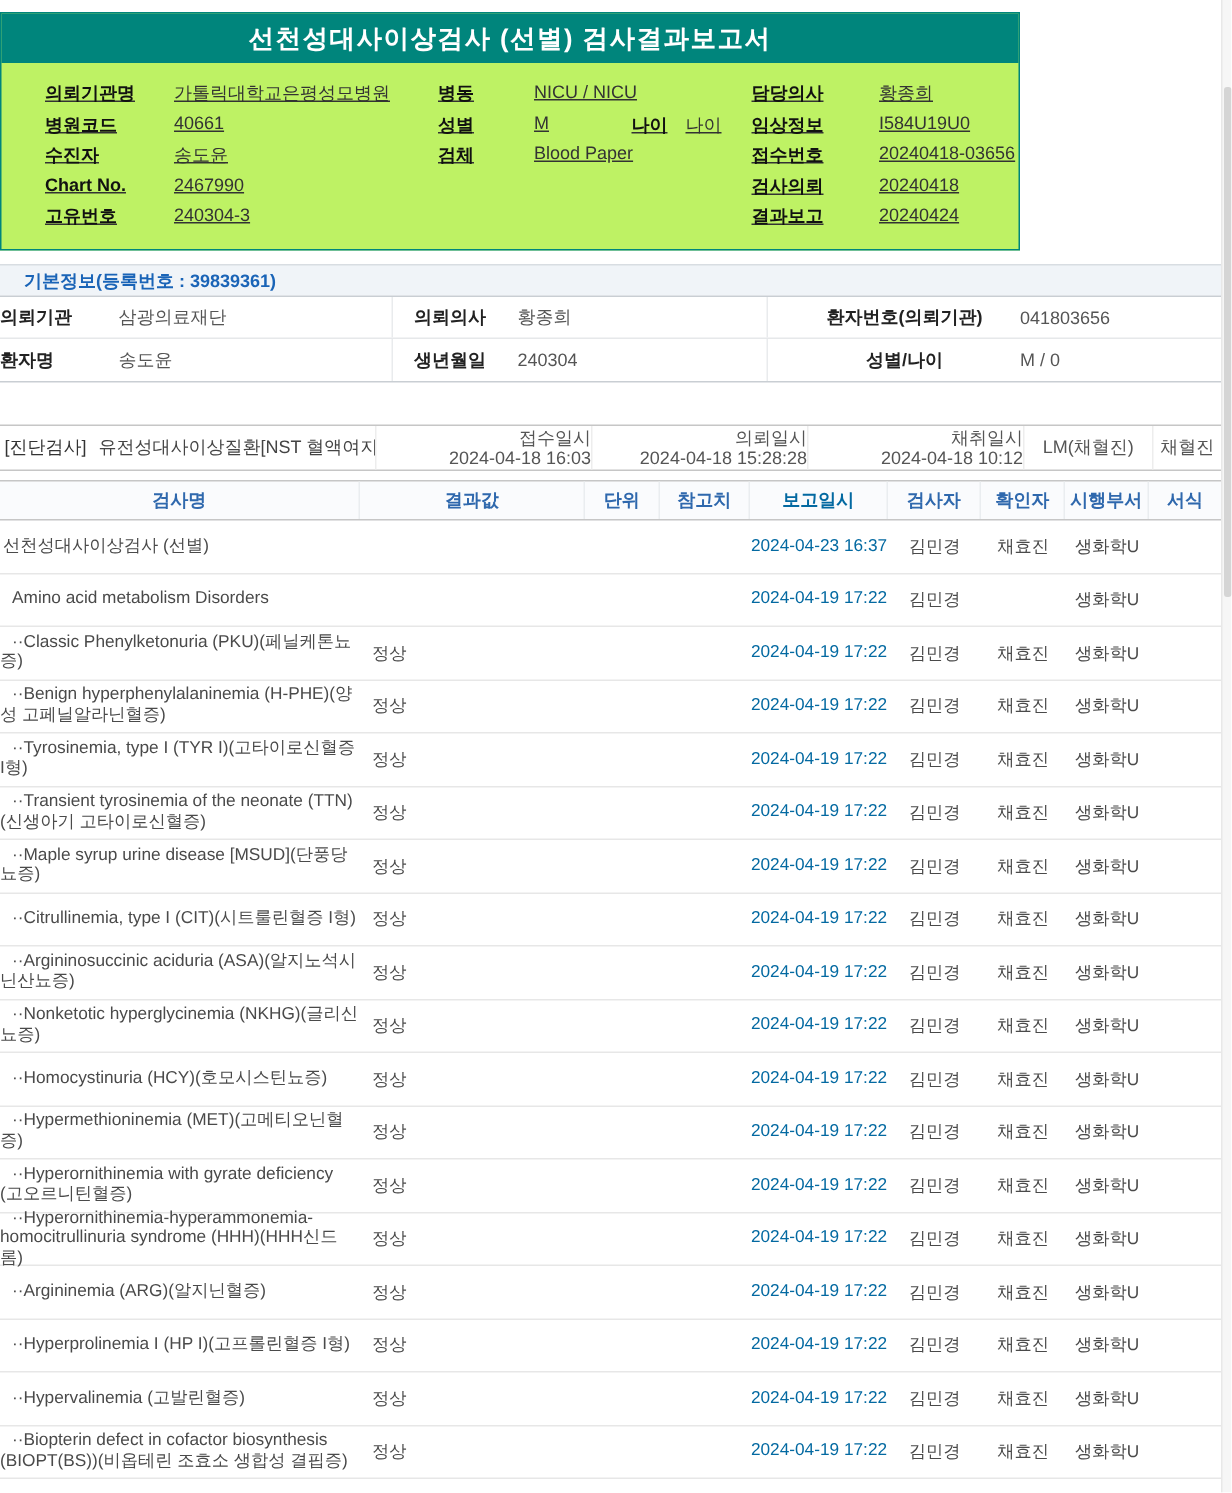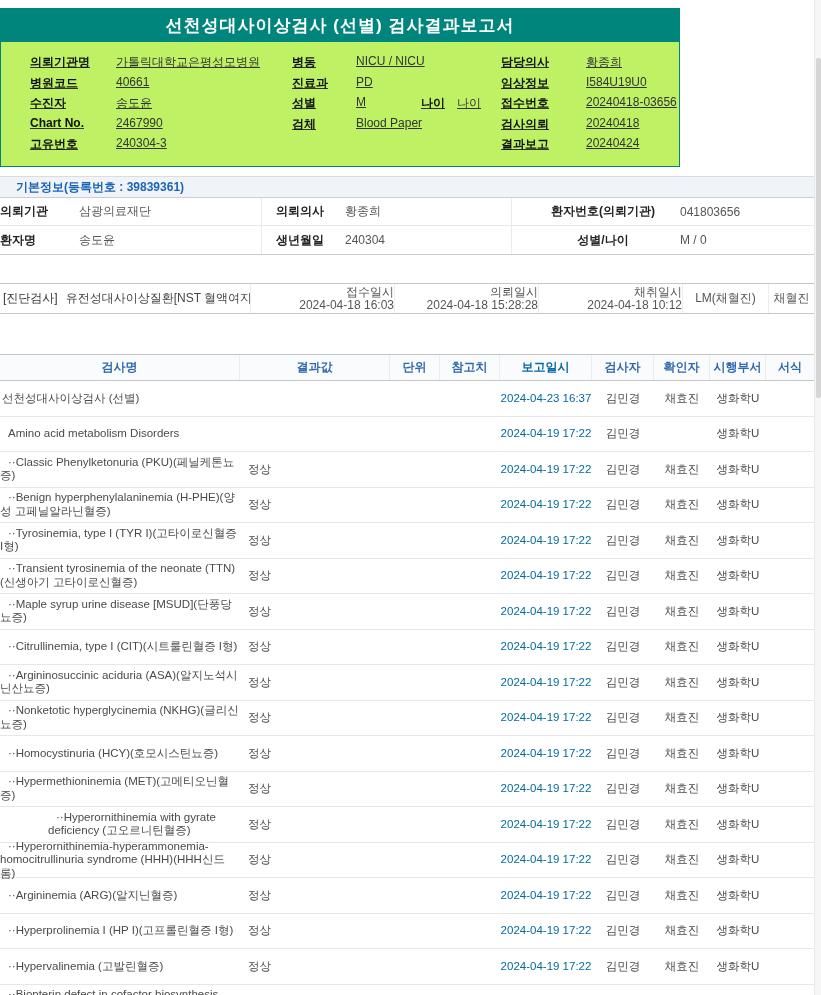--- a/index.html
+++ b/index.html
@@ -44,21 +44,21 @@
   .order-left{width:250px;display:flex;align-items:center;padding-left:3px;white-space:nowrap;overflow:hidden;}
   .o-cat{margin-right:8px;color:#333;}
   .o-name{color:#444;}
   .order-times{display:flex;}
   .o-seg{width:144px;display:flex;flex-direction:column;align-items:flex-end;justify-content:center;line-height:13px;border-left:1px solid #ededed;color:#555;}
   .o-collector{width:86px;display:flex;align-items:center;justify-content:center;border-left:1px solid #ededed;color:#555;}
   .o-collector2{flex:1;display:flex;align-items:center;justify-content:center;border-left:1px solid #ededed;color:#555;}
 
   
   .results{position:absolute;top:320px;left:0;width:814px;}
-  .rt-header{display:flex;height:27px;border-top:1px solid #c6c6c6;border-bottom:1px solid #c6c6c6;background:#fafbfd;margin-top:34px;}
+  .rt-header{display:flex;height:27px;border-top:1px solid #c6c6c6;border-bottom:1px solid #c6c6c6;background:#fafbfd;}
   .rt-h{display:flex;align-items:center;justify-content:center;color:var(--header_blue,#2f68ad);font-weight:bold;font-size:12px;border-right:1px solid #eaedf0;}
   .rt-h:last-child{border-right:none;}
   .rt-row{display:flex;height:35.5px;border-bottom:1px solid #e7e7e7;}
   .rt-c{display:flex;align-items:center;font-size:11.5px;color:#4a4a4a;}
   .rt-name{width:240px;line-height:13.5px;}
   .rt-result{width:150px;padding-left:8px;}
   .rt-unit{width:50px;justify-content:center;}
   .rt-ref{width:60px;justify-content:center;}
   .rt-rep{width:92px;justify-content:center;text-align:center;line-height:13px;color:#0369a1;}
   .rt-tester{width:62px;justify-content:center;}
@@ -101,24 +101,20 @@
             <div class="h-label">고유번호</div>
             <div class="h-value">240304-3</div>
           </div>
         </div>
       <div class="hcol" id="hcol-mid">
           <div class="h-row">
             <div class="h-label">병동</div>
             <div class="h-value">NICU / NICU</div>
           </div>
           <div class="h-row">
-            <div class="h-label">진료과</div>
-            <div class="h-value">PD</div>
-          </div>
-          <div class="h-row">
             <div class="h-label">성별</div>
             <div class="h-value h-value-narrow">M</div>
             <div class="h-label h-label-inline">나이</div>
             <div class="h-value">나이</div>
           </div>
           <div class="h-row">
             <div class="h-label">검체</div>
             <div class="h-value">Blood Paper</div>
           </div>
         </div>
@@ -343,21 +339,21 @@
           <div class="rt-c rt-result">정상</div>
           <div class="rt-c rt-unit"></div>
           <div class="rt-c rt-ref"></div>
           <div class="rt-c rt-rep">2024-04-19 17:22</div>
           <div class="rt-c rt-tester">김민경</div>
           <div class="rt-c rt-conf">채효진</div>
           <div class="rt-c rt-dept">생화학U</div>
           <div class="rt-c rt-fmt"></div>
         </div>
         <div class="rt-row">
-          <div class="rt-c rt-name" style="text-indent: 8px; padding-left: 48px;">··Hyperornithinemia with gyrate deficiency (고오르니틴혈증)</div>
+          <div class="rt-c rt-name" style="text-indent: 8px;">··Hyperornithinemia with gyrate deficiency (고오르니틴혈증)</div>
           <div class="rt-c rt-result">정상</div>
           <div class="rt-c rt-unit"></div>
           <div class="rt-c rt-ref"></div>
           <div class="rt-c rt-rep">2024-04-19 17:22</div>
           <div class="rt-c rt-tester">김민경</div>
           <div class="rt-c rt-conf">채효진</div>
           <div class="rt-c rt-dept">생화학U</div>
           <div class="rt-c rt-fmt"></div>
         </div>
         <div class="rt-row">

